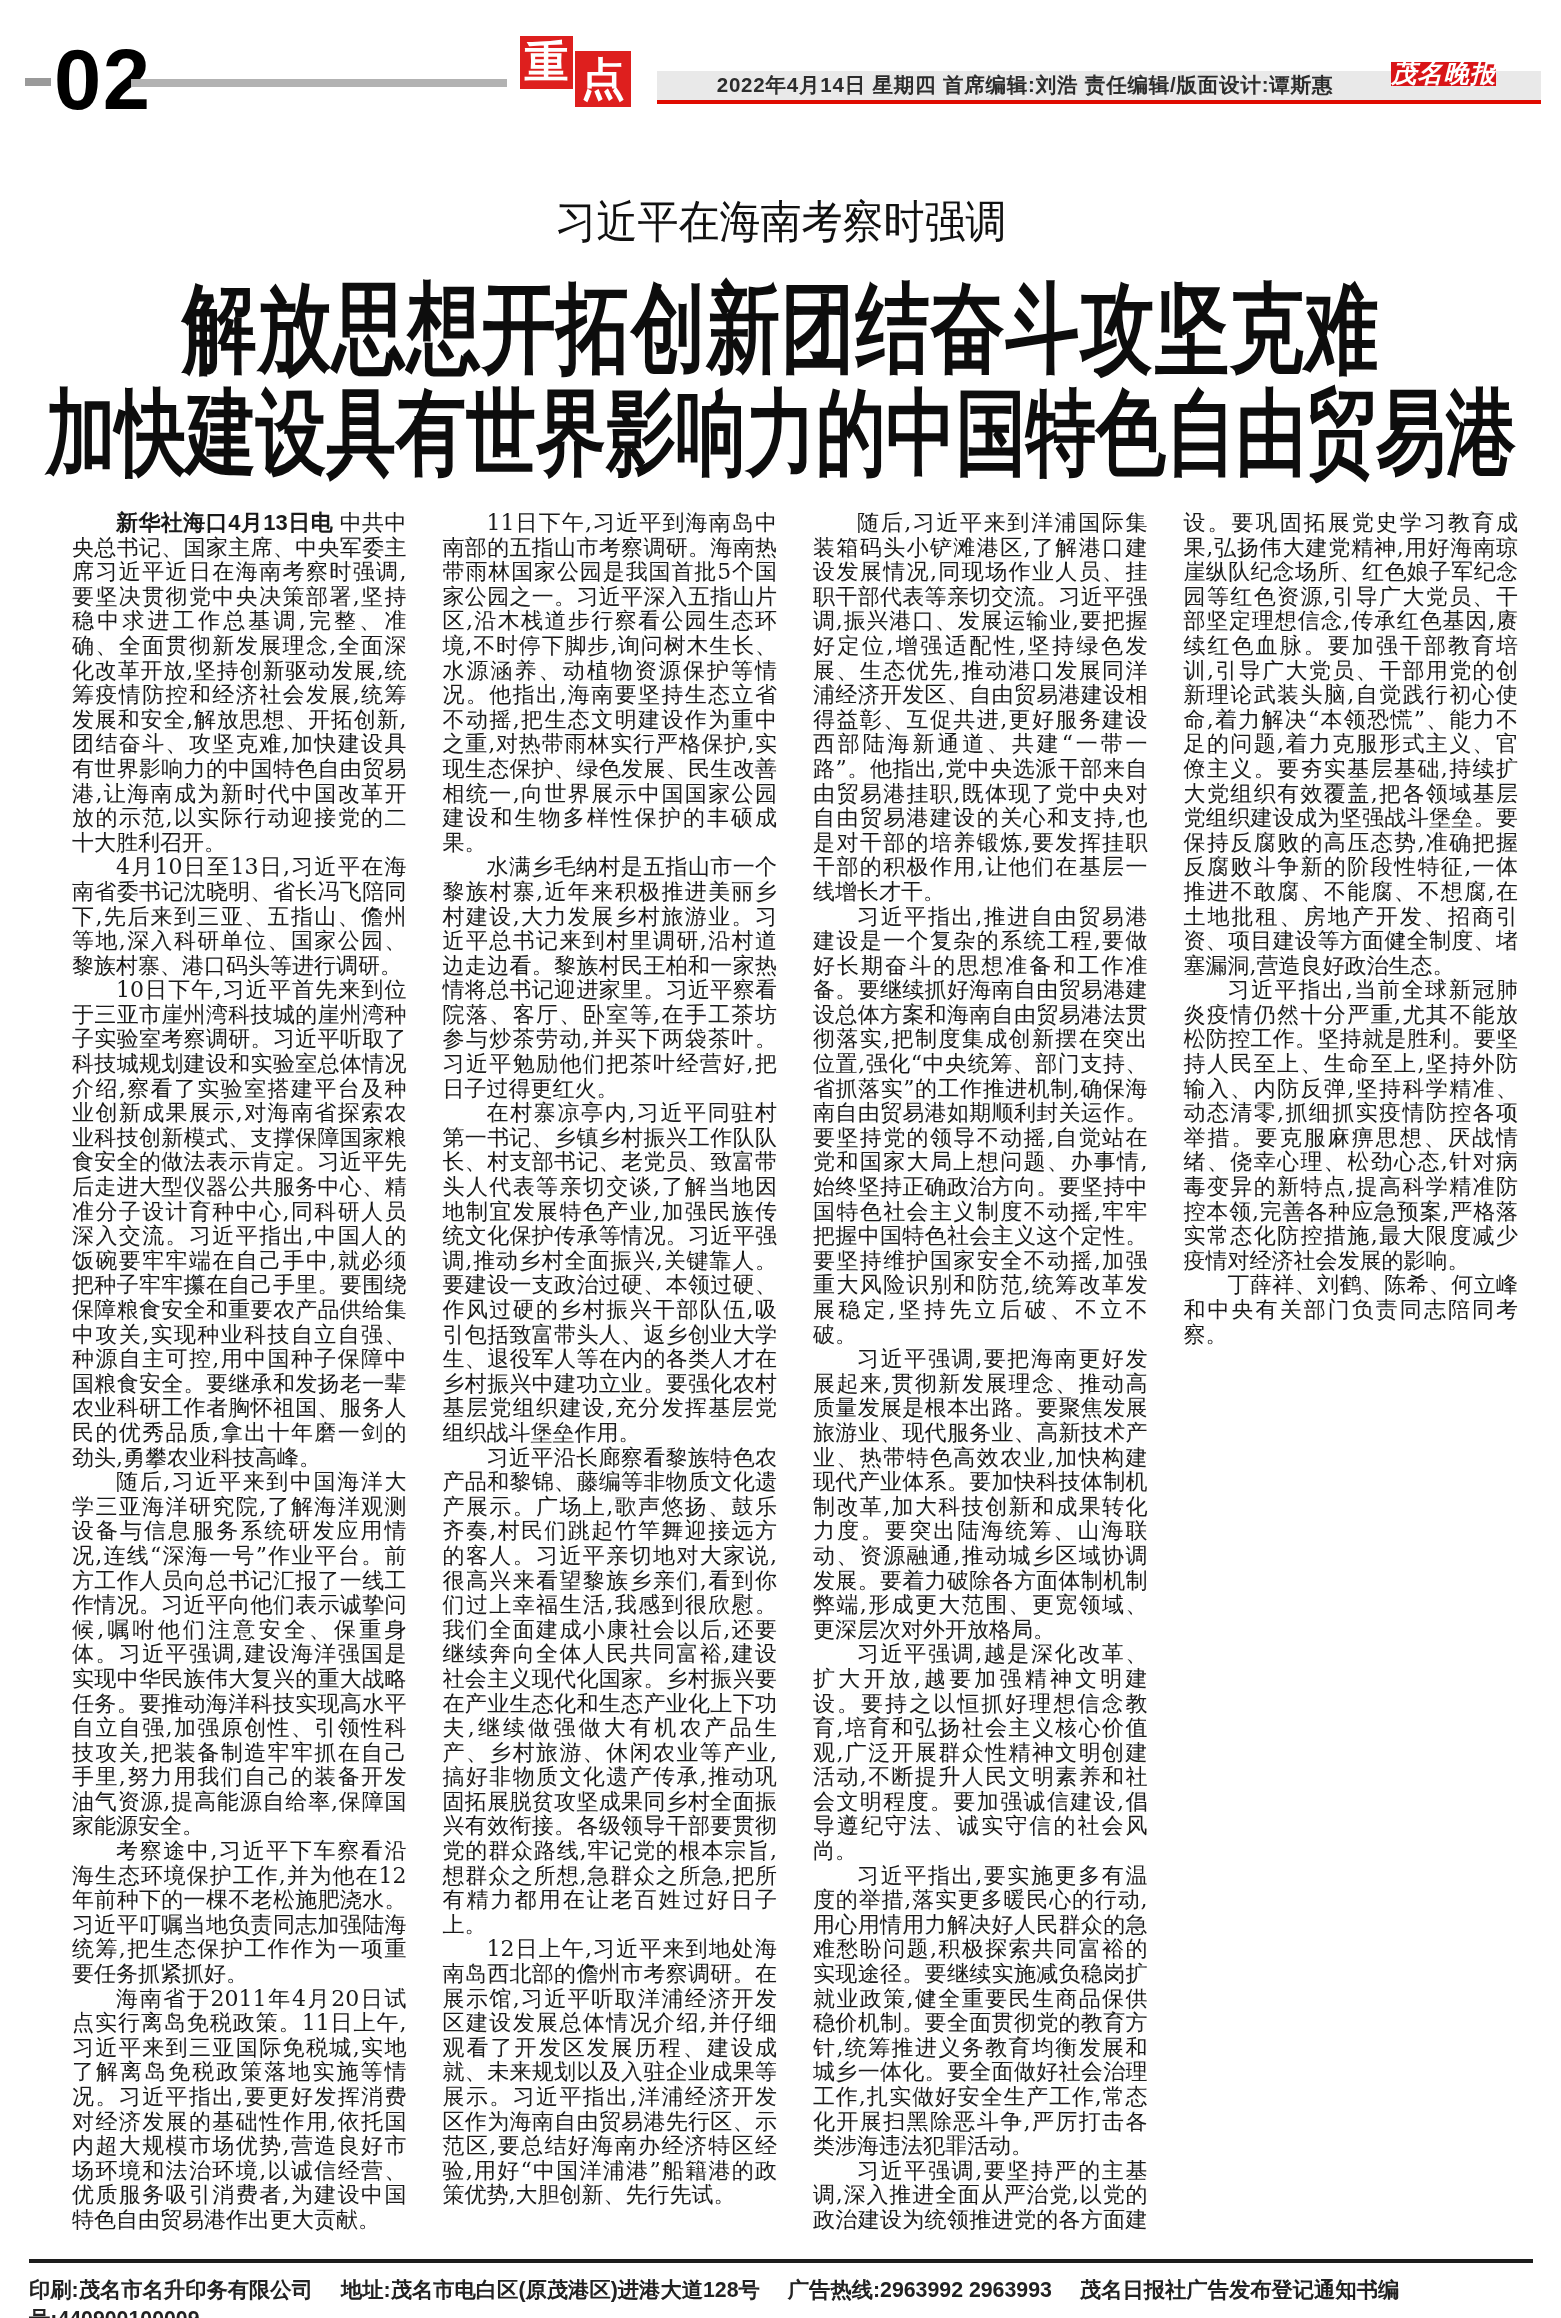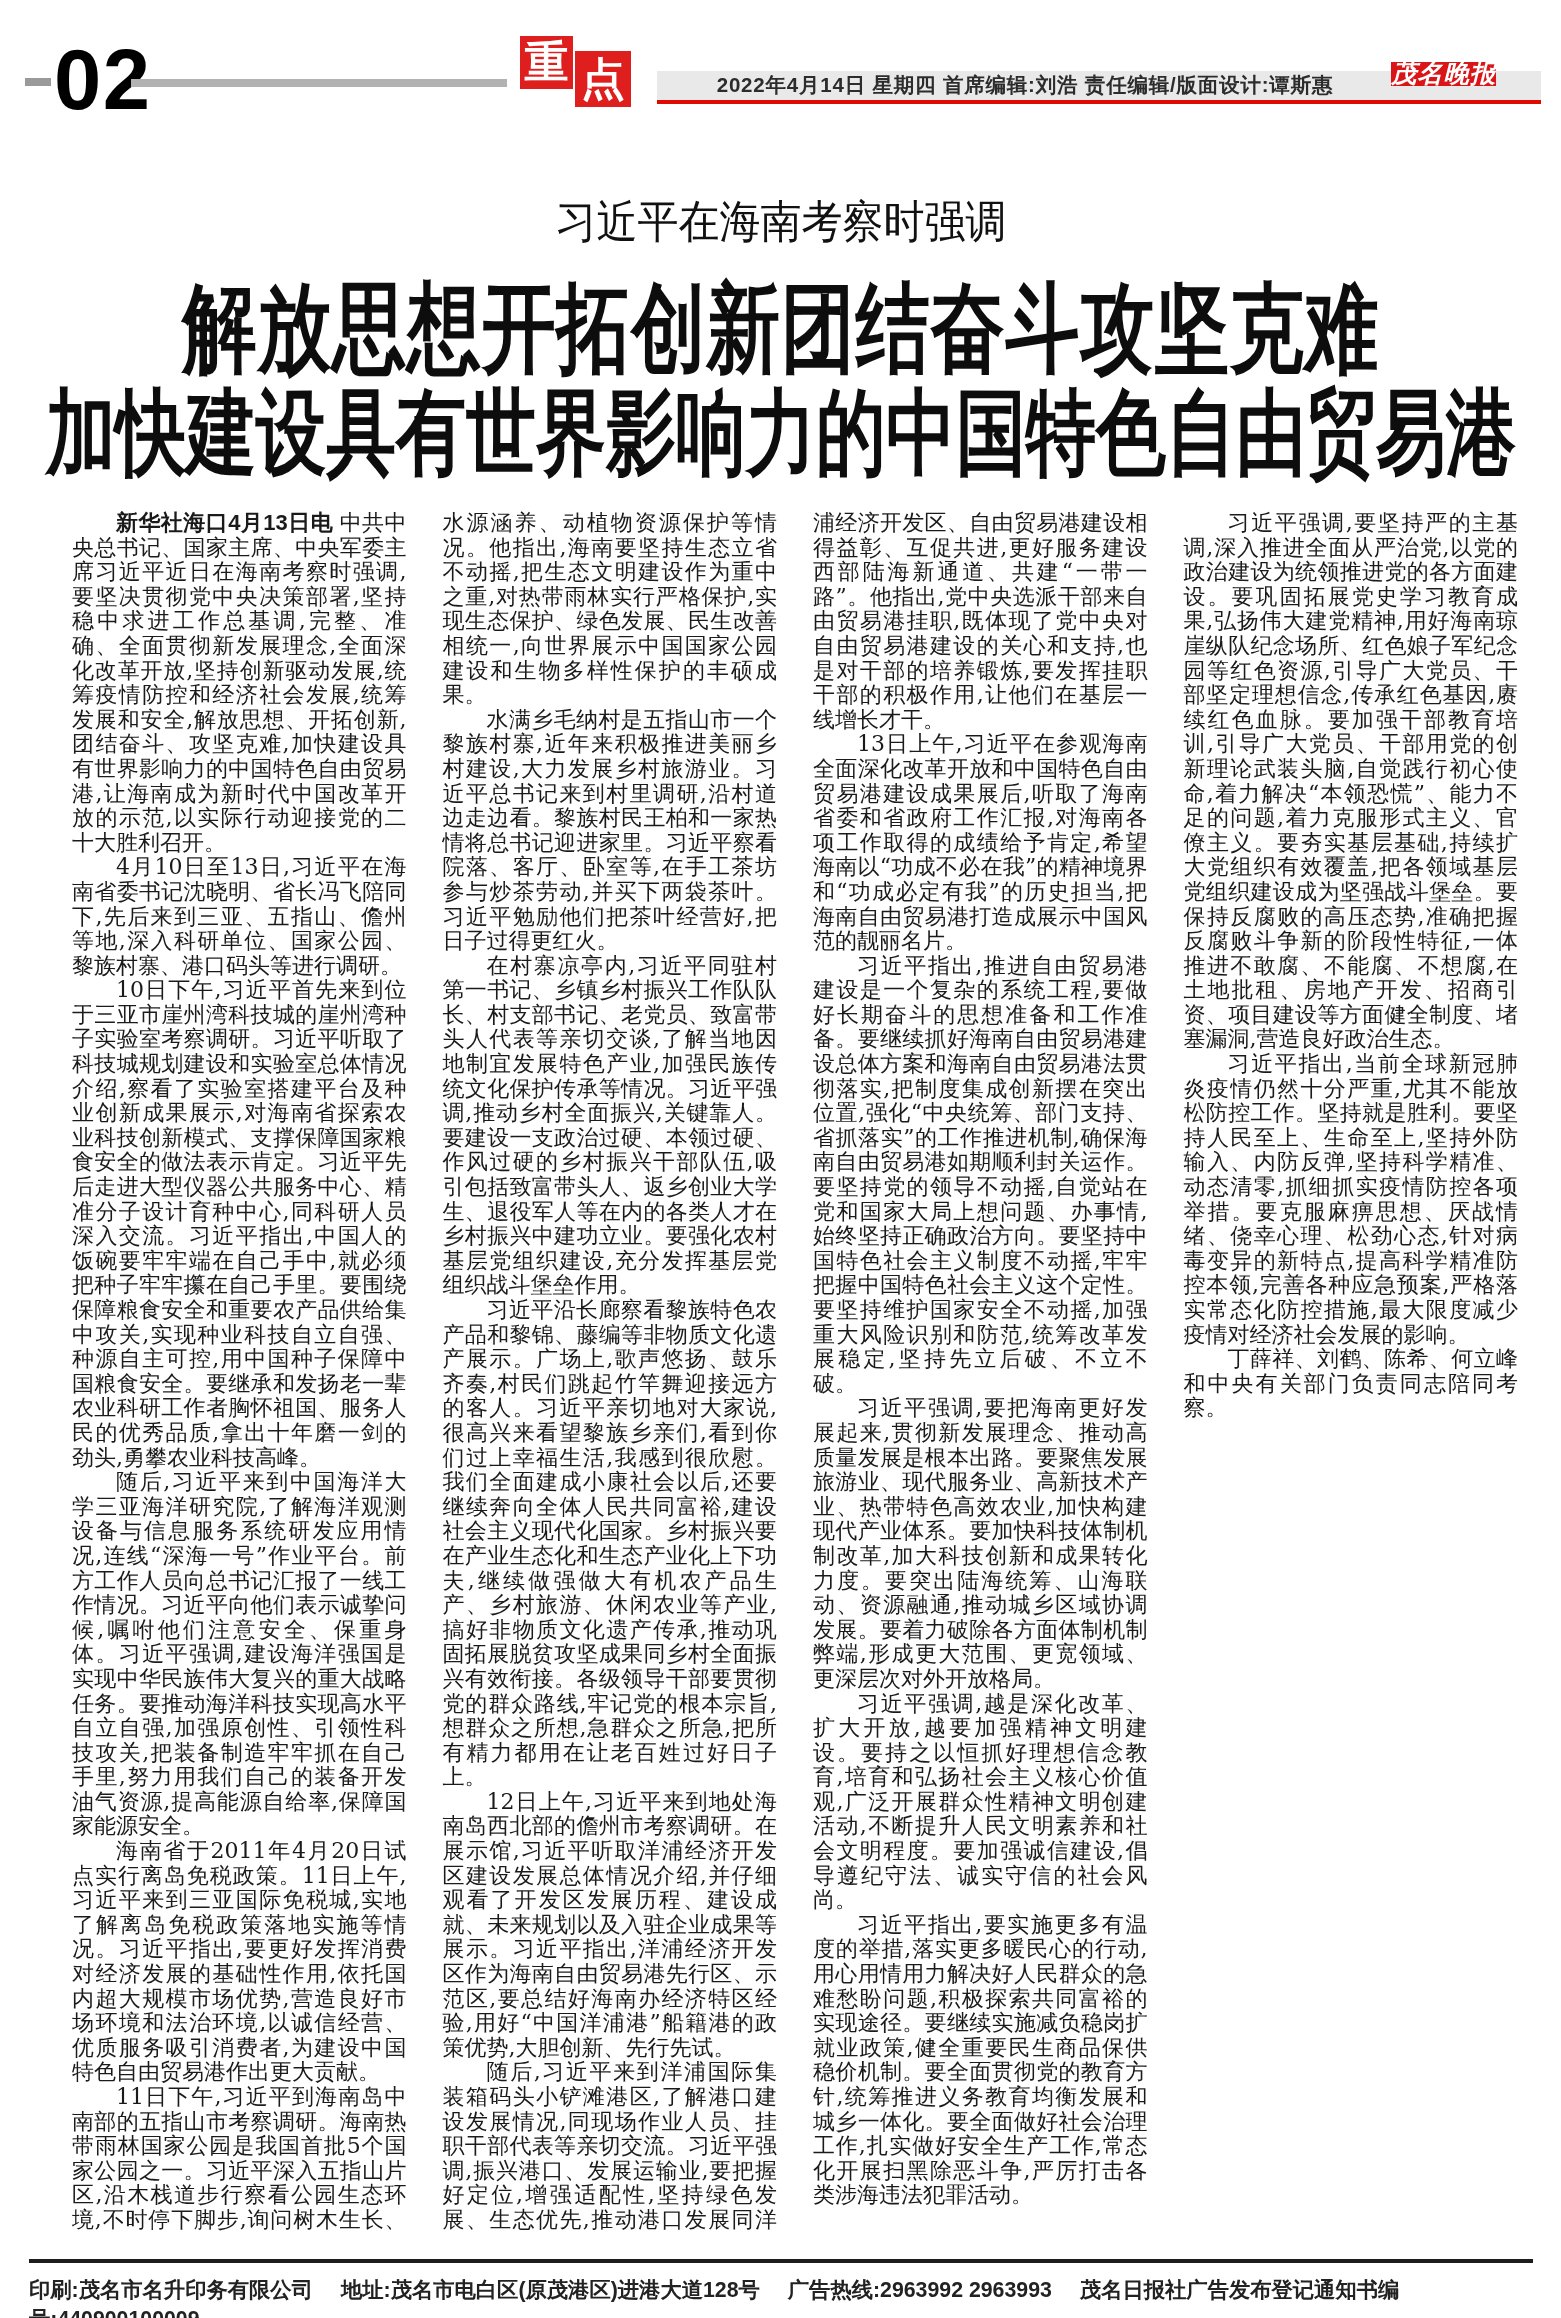--- a/index.html
+++ b/index.html
@@ -66,28 +66,28 @@
 
   <div class="kicker">习近平在海南考察时强调</div>
   <div class="headline headline-1">解放思想开拓创新团结奋斗攻坚克难</div>
   <div class="headline headline-2">加快建设具有世界影响力的中国特色自由贸易港</div>
 
   <div class="article">
       <p><b>新华社海口4月13日电 </b>中共中央总书记、国家主席、中央军委主席习近平近日在海南考察时强调,要坚决贯彻党中央决策部署,坚持稳中求进工作总基调,完整、准确、全面贯彻新发展理念,全面深化改革开放,坚持创新驱动发展,统筹疫情防控和经济社会发展,统筹发展和安全,解放思想、开拓创新,团结奋斗、攻坚克难,加快建设具有世界影响力的中国特色自由贸易港,让海南成为新时代中国改革开放的示范,以实际行动迎接党的二十大胜利召开。</p>
       <p>4月10日至13日,习近平在海南省委书记沈晓明、省长冯飞陪同下,先后来到三亚、五指山、儋州等地,深入科研单位、国家公园、黎族村寨、港口码头等进行调研。</p>
       <p>10日下午,习近平首先来到位于三亚市崖州湾科技城的崖州湾种子实验室考察调研。习近平听取了科技城规划建设和实验室总体情况介绍,察看了实验室搭建平台及种业创新成果展示,对海南省探索农业科技创新模式、支撑保障国家粮食安全的做法表示肯定。习近平先后走进大型仪器公共服务中心、精准分子设计育种中心,同科研人员深入交流。习近平指出,中国人的饭碗要牢牢端在自己手中,就必须把种子牢牢攥在自己手里。要围绕保障粮食安全和重要农产品供给集中攻关,实现种业科技自立自强、种源自主可控,用中国种子保障中国粮食安全。要继承和发扬老一辈农业科研工作者胸怀祖国、服务人民的优秀品质,拿出十年磨一剑的劲头,勇攀农业科技高峰。</p>
       <p>随后,习近平来到中国海洋大学三亚海洋研究院,了解海洋观测设备与信息服务系统研发应用情况,连线“深海一号”作业平台。前方工作人员向总书记汇报了一线工作情况。习近平向他们表示诚挚问候,嘱咐他们注意安全、保重身体。习近平强调,建设海洋强国是实现中华民族伟大复兴的重大战略任务。要推动海洋科技实现高水平自立自强,加强原创性、引领性科技攻关,把装备制造牢牢抓在自己手里,努力用我们自己的装备开发油气资源,提高能源自给率,保障国家能源安全。</p>
+      <p>考察途中,习近平下车察看沿海生态环境保护工作,并为他在12年前种下的一棵不老松施肥浇水。习近平叮嘱当地负责同志加强陆海统筹,把生态保护工作作为一项重要任务抓紧抓好。</p>
       <p>海南省于2011年4月20日试点实行离岛免税政策。11日上午,习近平来到三亚国际免税城,实地了解离岛免税政策落地实施等情况。习近平指出,要更好发挥消费对经济发展的基础性作用,依托国内超大规模市场优势,营造良好市场环境和法治环境,以诚信经营、优质服务吸引消费者,为建设中国特色自由贸易港作出更大贡献。</p>
       <p>11日下午,习近平到海南岛中南部的五指山市考察调研。海南热带雨林国家公园是我国首批5个国家公园之一。习近平深入五指山片区,沿木栈道步行察看公园生态环境,不时停下脚步,询问树木生长、水源涵养、动植物资源保护等情况。他指出,海南要坚持生态立省不动摇,把生态文明建设作为重中之重,对热带雨林实行严格保护,实现生态保护、绿色发展、民生改善相统一,向世界展示中国国家公园建设和生物多样性保护的丰硕成果。</p>
       <p>水满乡毛纳村是五指山市一个黎族村寨,近年来积极推进美丽乡村建设,大力发展乡村旅游业。习近平总书记来到村里调研,沿村道边走边看。黎族村民王柏和一家热情将总书记迎进家里。习近平察看院落、客厅、卧室等,在手工茶坊参与炒茶劳动,并买下两袋茶叶。习近平勉励他们把茶叶经营好,把日子过得更红火。</p>
       <p>在村寨凉亭内,习近平同驻村第一书记、乡镇乡村振兴工作队队长、村支部书记、老党员、致富带头人代表等亲切交谈,了解当地因地制宜发展特色产业,加强民族传统文化保护传承等情况。习近平强调,推动乡村全面振兴,关键靠人。要建设一支政治过硬、本领过硬、作风过硬的乡村振兴干部队伍,吸引包括致富带头人、返乡创业大学生、退役军人等在内的各类人才在乡村振兴中建功立业。要强化农村基层党组织建设,充分发挥基层党组织战斗堡垒作用。</p>
       <p>习近平沿长廊察看黎族特色农产品和黎锦、藤编等非物质文化遗产展示。广场上,歌声悠扬、鼓乐齐奏,村民们跳起竹竿舞迎接远方的客人。习近平亲切地对大家说,很高兴来看望黎族乡亲们,看到你们过上幸福生活,我感到很欣慰。我们全面建成小康社会以后,还要继续奔向全体人民共同富裕,建设社会主义现代化国家。乡村振兴要在产业生态化和生态产业化上下功夫,继续做强做大有机农产品生产、乡村旅游、休闲农业等产业,搞好非物质文化遗产传承,推动巩固拓展脱贫攻坚成果同乡村全面振兴有效衔接。各级领导干部要贯彻党的群众路线,牢记党的根本宗旨,想群众之所想,急群众之所急,把所有精力都用在让老百姓过好日子上。</p>
       <p>12日上午,习近平来到地处海南岛西北部的儋州市考察调研。在展示馆,习近平听取洋浦经济开发区建设发展总体情况介绍,并仔细观看了开发区发展历程、建设成就、未来规划以及入驻企业成果等展示。习近平指出,洋浦经济开发区作为海南自由贸易港先行区、示范区,要总结好海南办经济特区经验,用好“中国洋浦港”船籍港的政策优势,大胆创新、先行先试。</p>
       <p>随后,习近平来到洋浦国际集装箱码头小铲滩港区,了解港口建设发展情况,同现场作业人员、挂职干部代表等亲切交流。习近平强调,振兴港口、发展运输业,要把握好定位,增强适配性,坚持绿色发展、生态优先,推动港口发展同洋浦经济开发区、自由贸易港建设相得益彰、互促共进,更好服务建设西部陆海新通道、共建“一带一路”。他指出,党中央选派干部来自由贸易港挂职,既体现了党中央对自由贸易港建设的关心和支持,也是对干部的培养锻炼,要发挥挂职干部的积极作用,让他们在基层一线增长才干。</p>
-      <p>13日上午,习近平在参观海南全面深化改革开放和中国特色自由贸易港建设成果展后,听取了海南省委和省政府工作汇报,对海南各项工作取得的成绩给予肯定,希望海南以“功成不必在我”的精神境界和“功成必定有我”的历史担当,把海南自由贸易港打造成展示中国风范的靓丽名片。</p>
       <p>习近平指出,推进自由贸易港建设是一个复杂的系统工程,要做好长期奋斗的思想准备和工作准备。要继续抓好海南自由贸易港建设总体方案和海南自由贸易港法贯彻落实,把制度集成创新摆在突出位置,强化“中央统筹、部门支持、省抓落实”的工作推进机制,确保海南自由贸易港如期顺利封关运作。要坚持党的领导不动摇,自觉站在党和国家大局上想问题、办事情,始终坚持正确政治方向。要坚持中国特色社会主义制度不动摇,牢牢把握中国特色社会主义这个定性。要坚持维护国家安全不动摇,加强重大风险识别和防范,统筹改革发展稳定,坚持先立后破、不立不破。</p>
       <p>习近平强调,要把海南更好发展起来,贯彻新发展理念、推动高质量发展是根本出路。要聚焦发展旅游业、现代服务业、高新技术产业、热带特色高效农业,加快构建现代产业体系。要加快科技体制机制改革,加大科技创新和成果转化力度。要突出陆海统筹、山海联动、资源融通,推动城乡区域协调发展。要着力破除各方面体制机制弊端,形成更大范围、更宽领域、更深层次对外开放格局。</p>
       <p>习近平强调,越是深化改革、扩大开放,越要加强精神文明建设。要持之以恒抓好理想信念教育,培育和弘扬社会主义核心价值观,广泛开展群众性精神文明创建活动,不断提升人民文明素养和社会文明程度。要加强诚信建设,倡导遵纪守法、诚实守信的社会风尚。</p>
       <p>习近平指出,要实施更多有温度的举措,落实更多暖民心的行动,用心用情用力解决好人民群众的急难愁盼问题,积极探索共同富裕的实现途径。要继续实施减负稳岗扩就业政策,健全重要民生商品保供稳价机制。要全面贯彻党的教育方针,统筹推进义务教育均衡发展和城乡一体化。要全面做好社会治理工作,扎实做好安全生产工作,常态化开展扫黑除恶斗争,严厉打击各类涉海违法犯罪活动。</p>
       <p>习近平强调,要坚持严的主基调,深入推进全面从严治党,以党的政治建设为统领推进党的各方面建设。要巩固拓展党史学习教育成果,弘扬伟大建党精神,用好海南琼崖纵队纪念场所、红色娘子军纪念园等红色资源,引导广大党员、干部坚定理想信念,传承红色基因,赓续红色血脉。要加强干部教育培训,引导广大党员、干部用党的创新理论武装头脑,自觉践行初心使命,着力解决“本领恐慌”、能力不足的问题,着力克服形式主义、官僚主义。要夯实基层基础,持续扩大党组织有效覆盖,把各领域基层党组织建设成为坚强战斗堡垒。要保持反腐败的高压态势,准确把握反腐败斗争新的阶段性特征,一体推进不敢腐、不能腐、不想腐,在土地批租、房地产开发、招商引资、项目建设等方面健全制度、堵塞漏洞,营造良好政治生态。</p>
       <p>习近平指出,当前全球新冠肺炎疫情仍然十分严重,尤其不能放松防控工作。坚持就是胜利。要坚持人民至上、生命至上,坚持外防输入、内防反弹,坚持科学精准、动态清零,抓细抓实疫情防控各项举措。要克服麻痹思想、厌战情绪、侥幸心理、松劲心态,针对病毒变异的新特点,提高科学精准防控本领,完善各种应急预案,严格落实常态化防控措施,最大限度减少疫情对经济社会发展的影响。</p>
       <p>丁薛祥、刘鹤、陈希、何立峰和中央有关部门负责同志陪同考察。</p>
     </div>
 
   <div class="footer-rule"></div>

